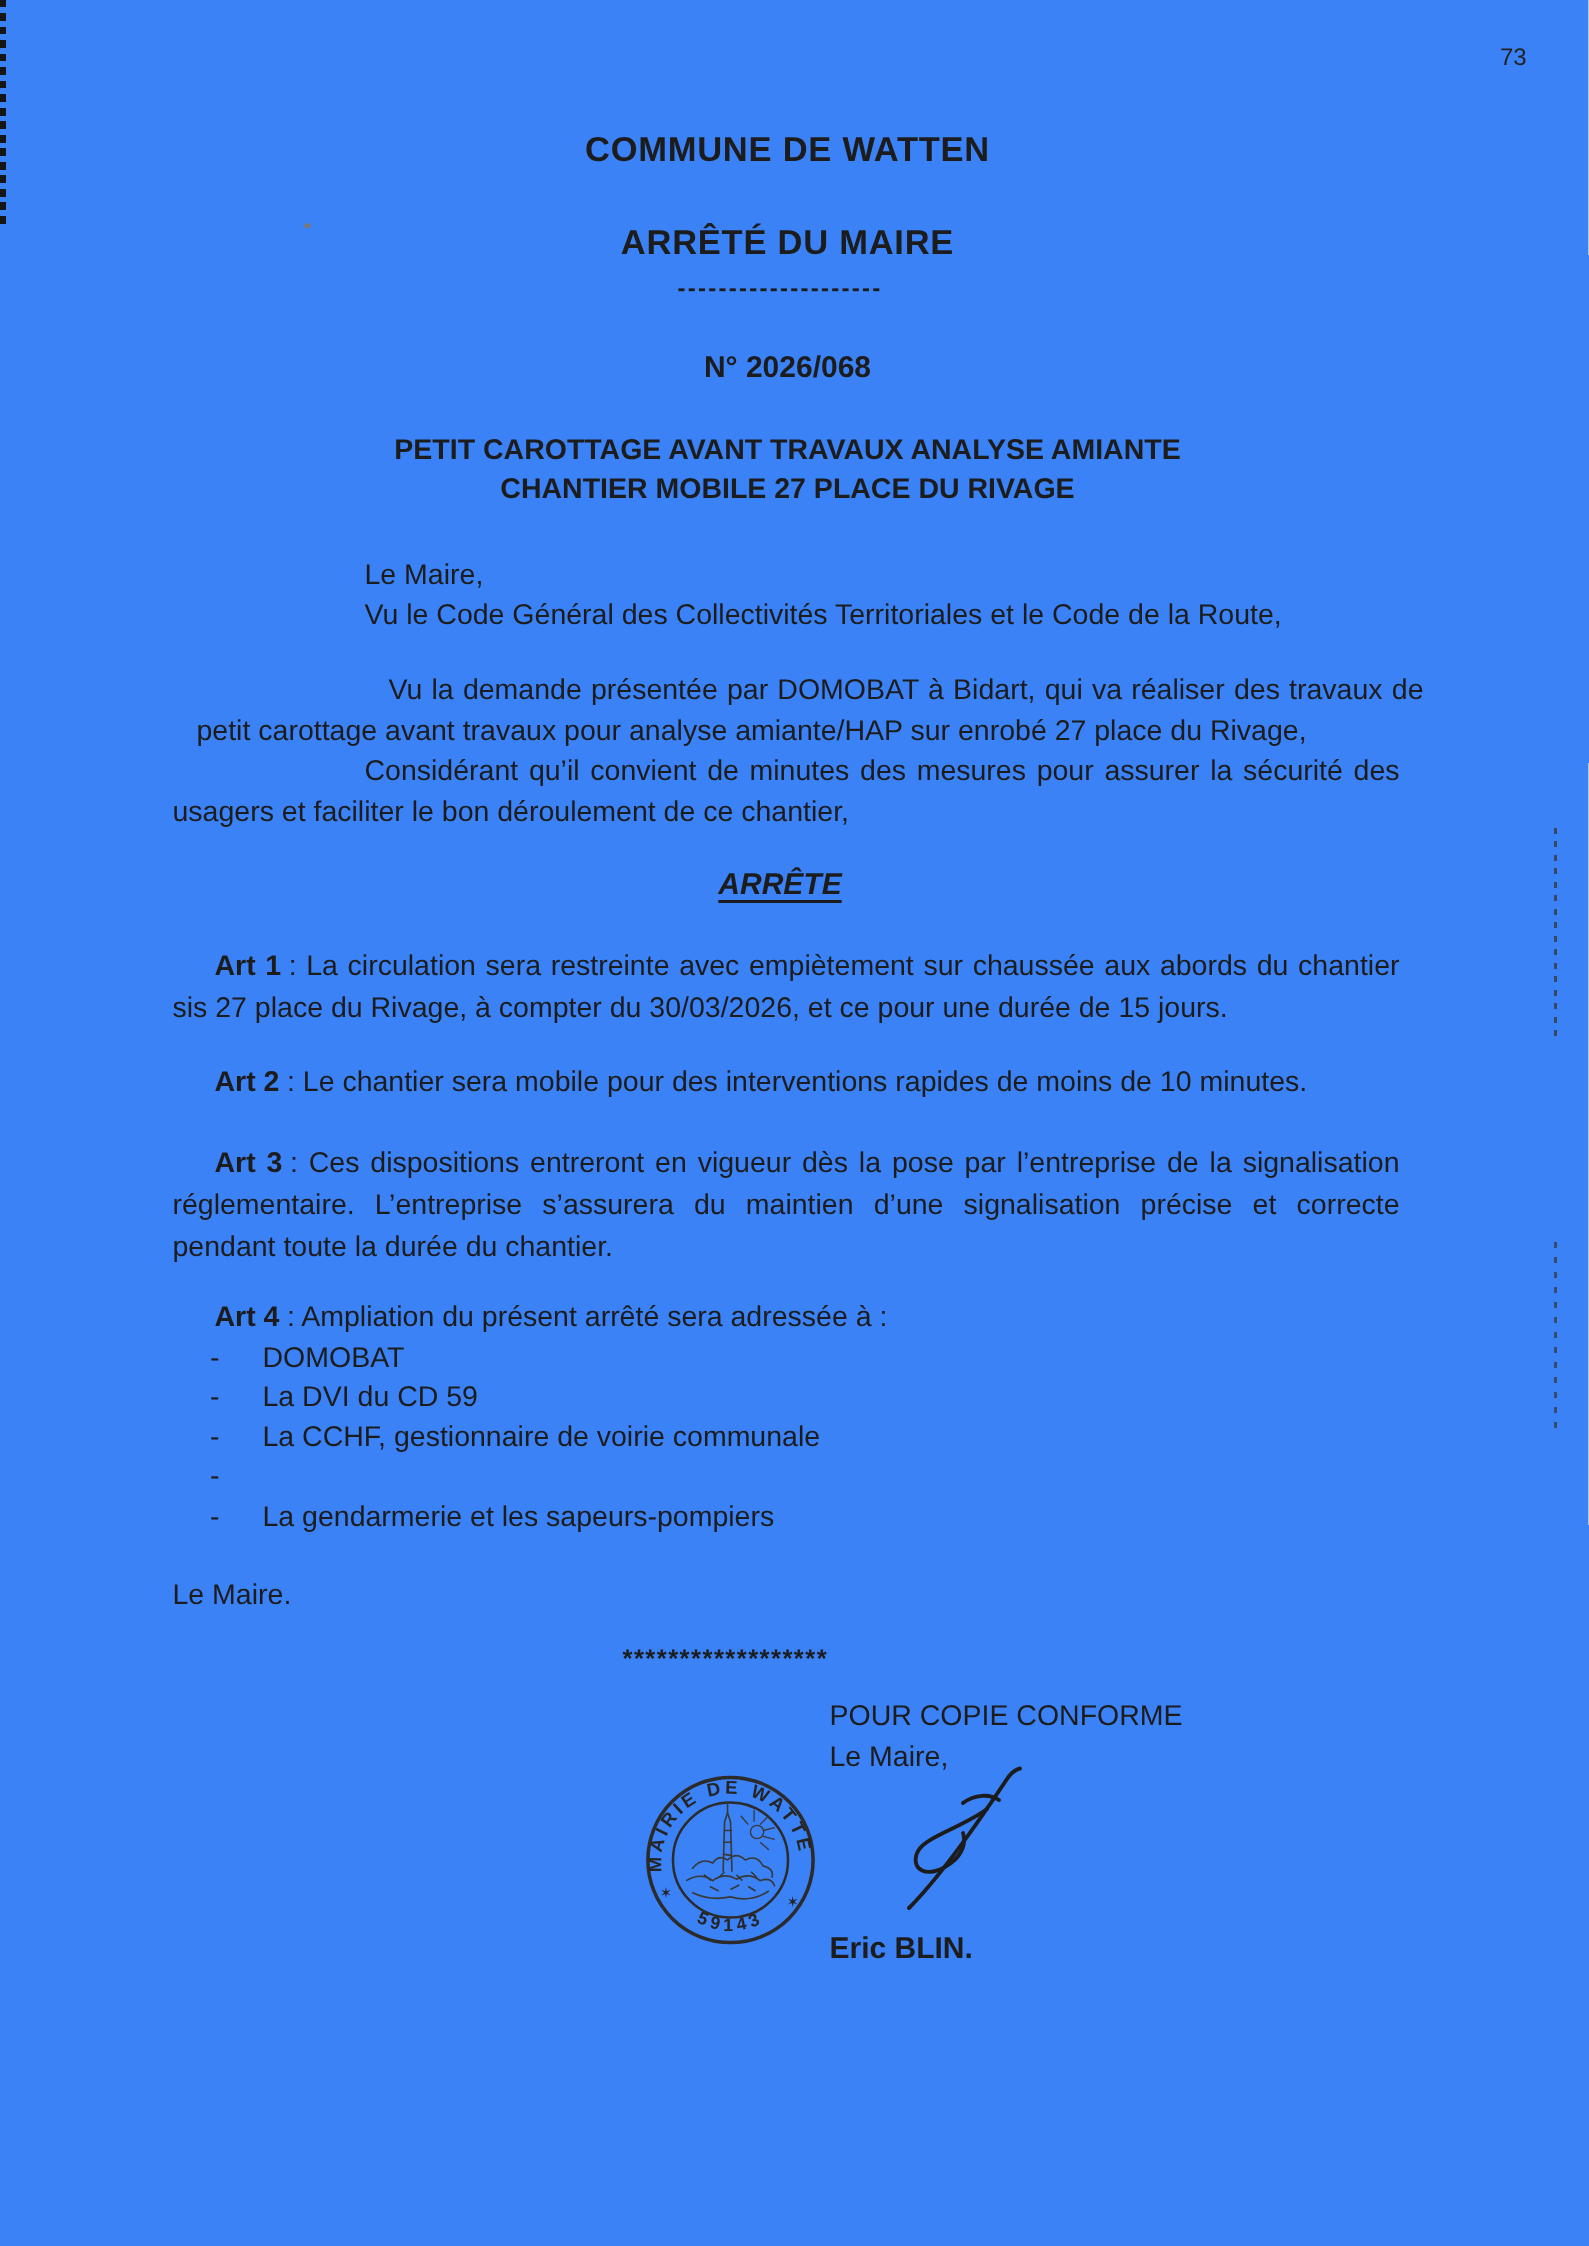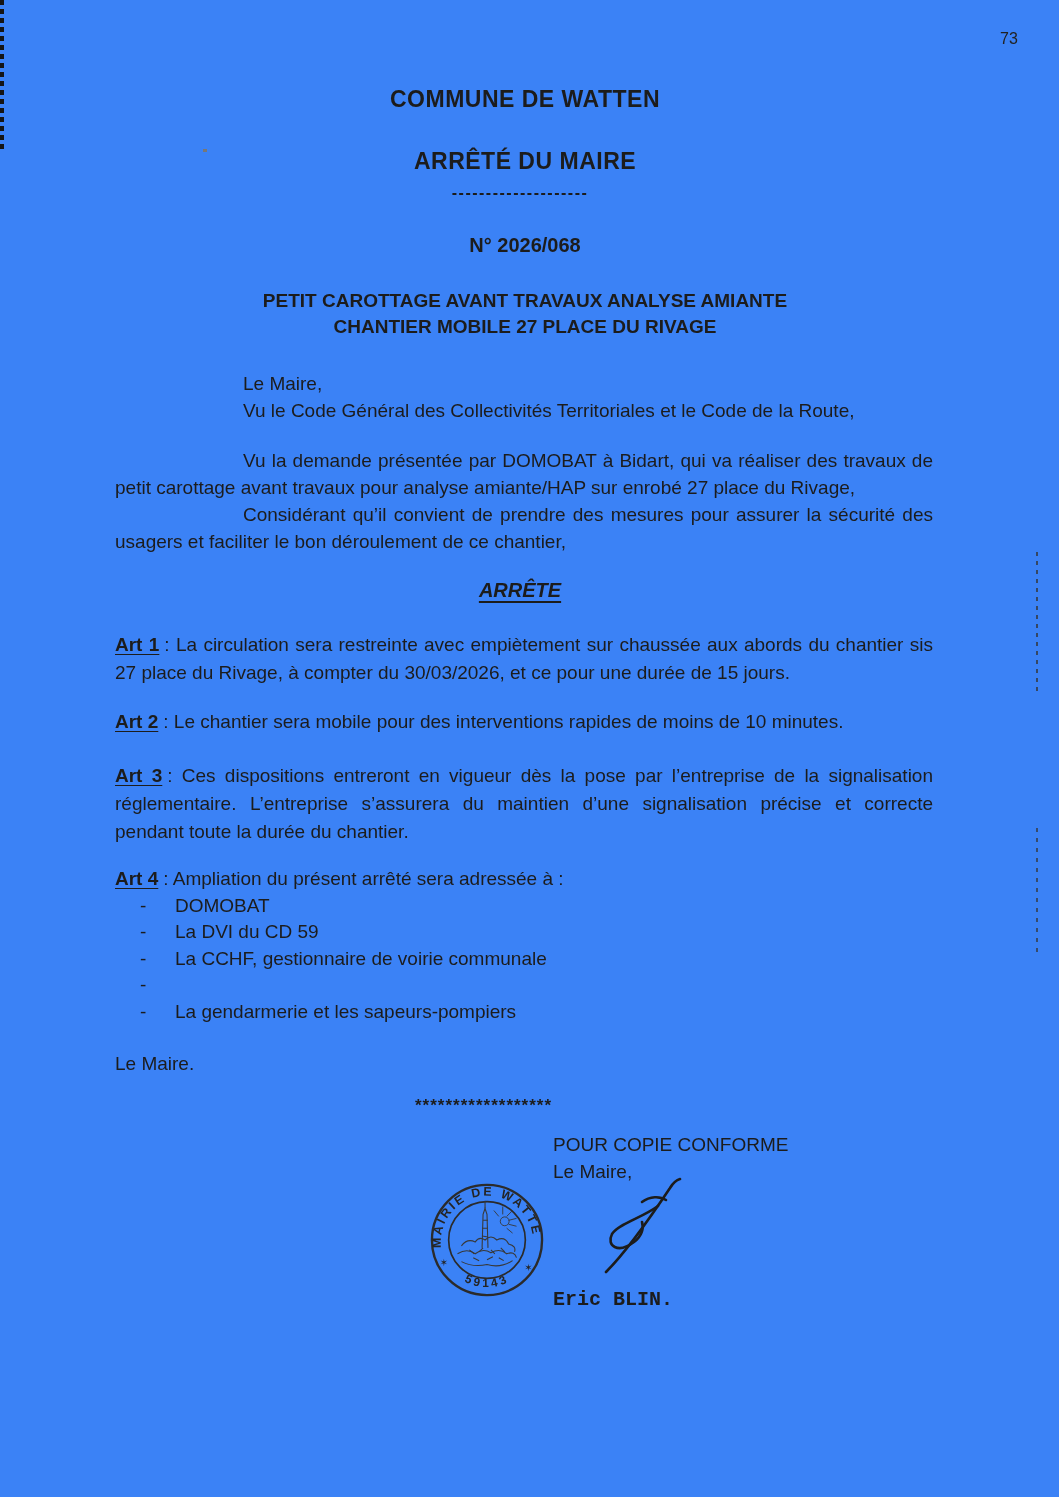--- a/index.html
+++ b/index.html
@@ -19,41 +19,41 @@
     position:absolute; top:30px; left:1000px;
     font-size:16px; color:#222;
   }
   .h-commune { top:86px; left:115px; width:820px; font-size:23px; font-weight:bold; letter-spacing:.5px; }
   .h-doctype { top:148px; left:115px; width:820px; font-size:23px; font-weight:bold; letter-spacing:.5px; }
   .h-sep     { top:184px; left:115px; width:810px; font-size:16px; font-weight:bold; letter-spacing:1.5px; }
   .h-ref     { top:234px; left:115px; width:820px; font-size:20px; font-weight:bold; }
   .h-subject { top:288px; left:115px; width:820px; font-size:19px; font-weight:bold; line-height:26px; }
   .preamble  { top:370px; left:243px; width:700px; font-size:19px; line-height:27px; }
   .para      { left:115px; width:818px; font-size:19px; line-height:27px; text-align:justify; text-indent:128px; }
-  .p-vu          { top:447px; }
+  .p-vu          { top:447px;margin-left:16px; }
   .p-considerant { top:501px; }
   .arrete-heading {
     top:579px; left:115px; width:810px;
     font-size:20px; font-weight:bold; font-style:italic;
   }
   .arrete-heading span { text-decoration:underline; text-underline-offset:4px; }
   .article { left:115px; width:818px; font-size:19px; line-height:28px; }
   .justify { text-align:justify; }
-  .art-label { font-weight:bold; text-decoration:underline; text-underline-offset:3px; margin-right:5px; }
+  .art-label { font-weight:bold; text-underline-offset:3px; margin-right:5px;margin-left:28px; }
   .a1 { top:631px; }
   .a2 { top:708px; }
   .a3 { top:762px; }
   .a4 { top:865px; }
   .bullets { top:893px; left:140px; width:700px; font-size:19px; line-height:26.4px; }
   .bullet-row { display:flex; }
   .bullet-dash { width:35px; flex:0 0 35px; }
   .c-fait    { top:1050px; left:115px; font-size:19px; line-height:27px; }
   .c-stars   { top:1096px; left:415px; font-size:17px; font-weight:bold; letter-spacing:1px; }
   .c-copy    { top:1131px; left:553px; font-size:19px; line-height:27px; }
-  .c-name    { top:1288px; left:553px; font-size:20px; font-weight:bold;font-family:Liberation Mono, monospace; }
+  .c-name    { top:1288px; left:553px; font-size:20px; font-weight:bold; }
   .stamp-box     { top:1181px; left:426px; width:122px; height:118px; }
   .signature-box { top:1168px; left:592px; width:98px; height:112px; }
   
   .edge-left {
     top:0; left:0; width:4px; height:150px;
     background: repeating-linear-gradient(to bottom, #151515 0 5px, transparent 5px 9px);
   }
   .edge-right-1 {
     top:552px; left:1036px; width:2px; height:142px; opacity:.75;
     background: repeating-linear-gradient(to bottom, #333 0 4px, transparent 4px 9px);
@@ -85,21 +85,21 @@
     <div>PETIT CAROTTAGE AVANT TRAVAUX ANALYSE AMIANTE</div>
     <div>CHANTIER MOBILE 27 PLACE DU RIVAGE</div>
   </div>
 
   <div class="abs preamble">
     <div>Le Maire,</div>
     <div>Vu le Code Général des Collectivités Territoriales et le Code de la Route,</div>
   </div>
 
   <p class="abs para p-vu">Vu la demande présentée par DOMOBAT à Bidart, qui va réaliser des travaux de petit carottage avant travaux pour analyse amiante/HAP sur enrobé 27 place du Rivage,</p>
-  <p class="abs para p-considerant">Considérant qu’il convient de prendre des mesures pour assurer la sécurité des usagers et faciliter le bon déroulement de ce chantier,</p>
+  <p class="abs para p-considerant">Considérant qu’il convient de minutes des mesures pour assurer la sécurité des usagers et faciliter le bon déroulement de ce chantier,</p>
 
   <div class="abs center arrete-heading">
     <span>ARRÊTE</span>
   </div>
 
   <p class="abs article justify a1">
     <span class="art-label">Art 1</span><span>: La circulation sera restreinte avec empiètement sur chaussée aux abords du chantier sis 27 place du Rivage, à compter du 30/03/2026, et ce pour une durée de 15 jours.</span>
   </p>
   <p class="abs article a2">
     <span class="art-label">Art 2</span><span>: Le chantier sera mobile pour des interventions rapides de moins de 10 minutes.</span>

